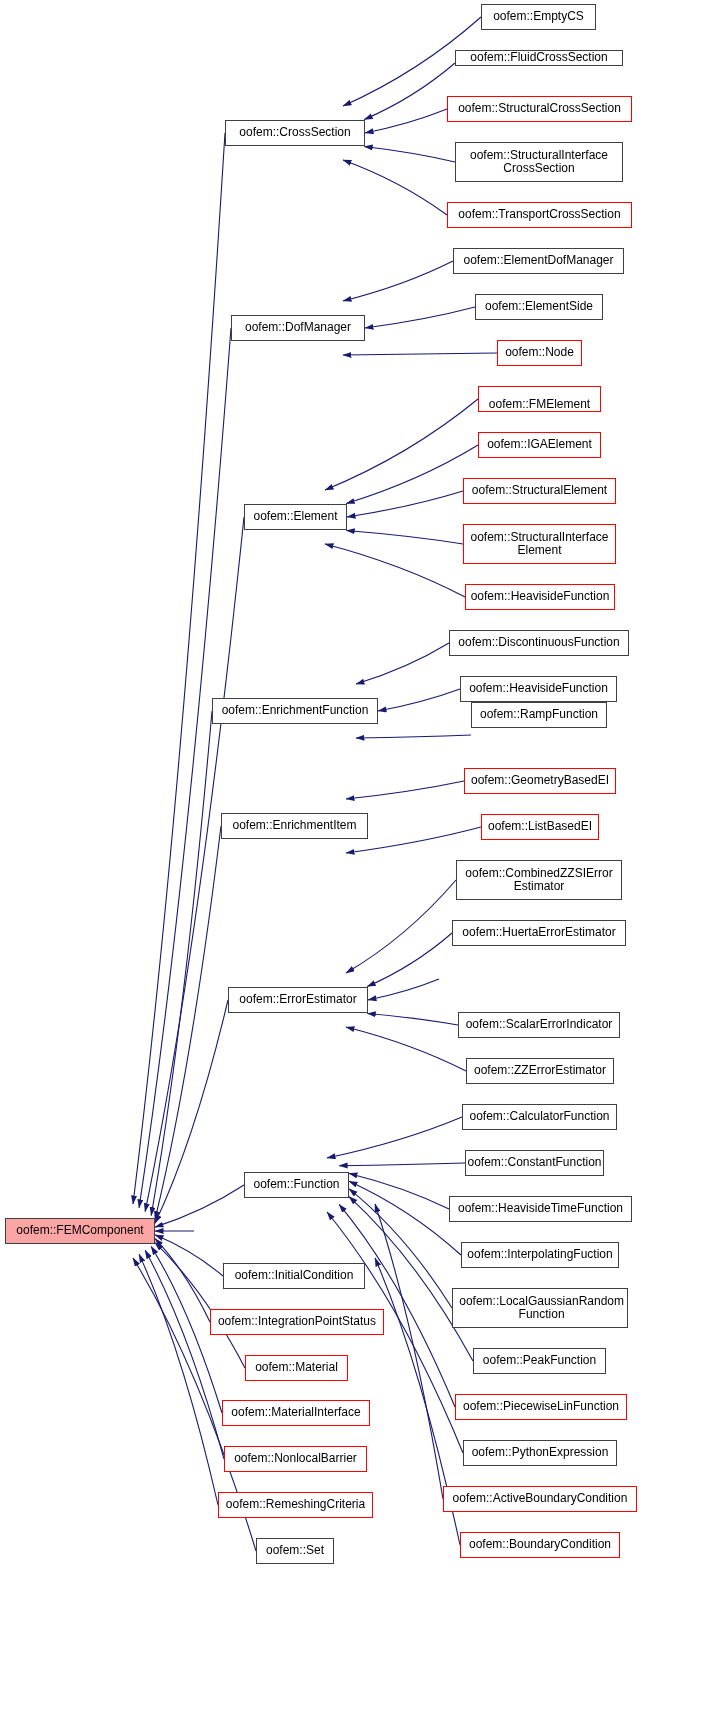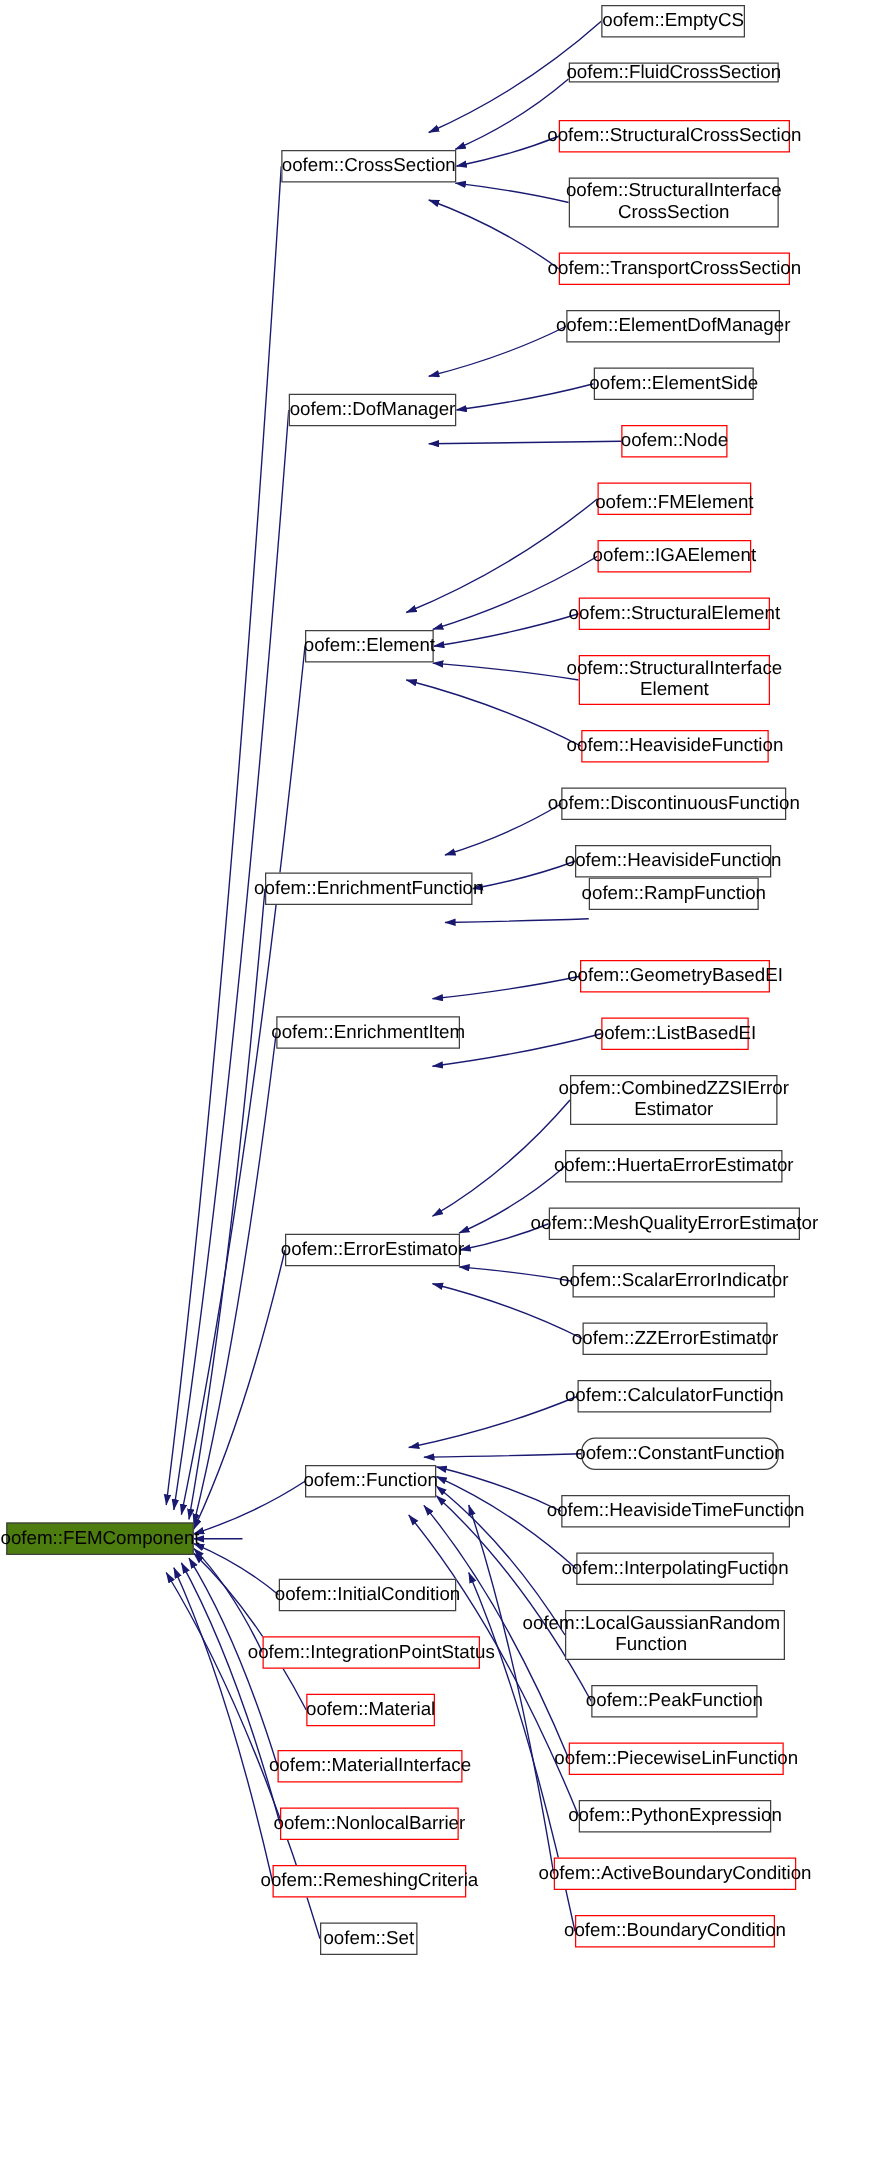--- a/index.html
+++ b/index.html
@@ -3,23 +3,23 @@
 <meta charset="utf-8">
 <style>
   html,body{margin:0;padding:0;background:#ffffff;}
   body{width:712px;height:1732px;overflow:hidden;
        font-family:"Liberation Sans","DejaVu Sans",sans-serif;}
   #diagram{position:relative;width:712px;height:1732px;background:#fff;}
   #edges{position:absolute;left:0;top:0;width:712px;height:1732px;}
   .node{position:absolute;box-sizing:border-box;background:#fff;
         border:1px solid #404040;display:flex;align-items:center;
         justify-content:center;text-align:center;line-height:1.12;
-        font-size:15px;color:#000;}
+        font-size:12px;color:#000;}
   .node.red{border-color:#ff0000;}
-  .node.root{background:#4d7c0f;border-color:#404040;}
+  .node.root{background:#fca5a5;border-color:#404040;}
   .node span{display:block;padding:0 3px;white-space:pre-line;}
 </style>
 </head>
 <body>
 
 <div id="diagram">
   <svg id="edges" viewBox="0 0 712 1732" xmlns="http://www.w3.org/2000/svg">
       <defs>
         <marker id="arrow" markerWidth="9" markerHeight="9" refX="8.5" refY="3" orient="auto" markerUnits="userSpaceOnUse">
           <path d="M0,0 L9,3 L0,6 z" fill="#191970"></path>
@@ -151,36 +151,33 @@
     <div class="node" style="left: 228px; top: 987px; width: 140px; height: 26px;">
       <span>oofem::ErrorEstimator</span>
     </div>
     <div class="node" style="left: 456px; top: 860px; width: 166px; height: 40px;">
       <span>oofem::CombinedZZSIError
 Estimator</span>
     </div>
     <div class="node" style="left: 452px; top: 920px; width: 174px; height: 26px;">
       <span>oofem::HuertaErrorEstimator</span>
     </div>
-    <div class="node" style="left: 439px; top: 966px; width: 201px; height: 26px;">
-      <span>oofem::MeshQualityErrorEstimator</span>
-    </div>
     <div class="node" style="left: 458px; top: 1012px; width: 162px; height: 26px;">
       <span>oofem::ScalarErrorIndicator</span>
     </div>
     <div class="node" style="left: 466px; top: 1058px; width: 148px; height: 26px;">
       <span>oofem::ZZErrorEstimator</span>
     </div>
     <div class="node" style="left: 244px; top: 1172px; width: 105px; height: 26px;">
       <span>oofem::Function</span>
     </div>
     <div class="node" style="left: 462px; top: 1104px; width: 155px; height: 26px;">
       <span>oofem::CalculatorFunction</span>
     </div>
-    <div class="node" style="left: 465px; top: 1150px; width: 158px; height: 26px; border-radius: 11px;">
+    <div class="node" style="left: 465px; top: 1150px; width: 139px; height: 26px;">
       <span>oofem::ConstantFunction</span>
     </div>
     <div class="node" style="left: 449px; top: 1196px; width: 183px; height: 26px;">
       <span>oofem::HeavisideTimeFunction</span>
     </div>
     <div class="node" style="left: 461px; top: 1242px; width: 158px; height: 26px;">
       <span>oofem::InterpolatingFuction</span>
     </div>
     <div class="node" style="left: 452px; top: 1288px; width: 176px; height: 40px; justify-content: flex-end;">
       <span>oofem::LocalGaussianRandom

